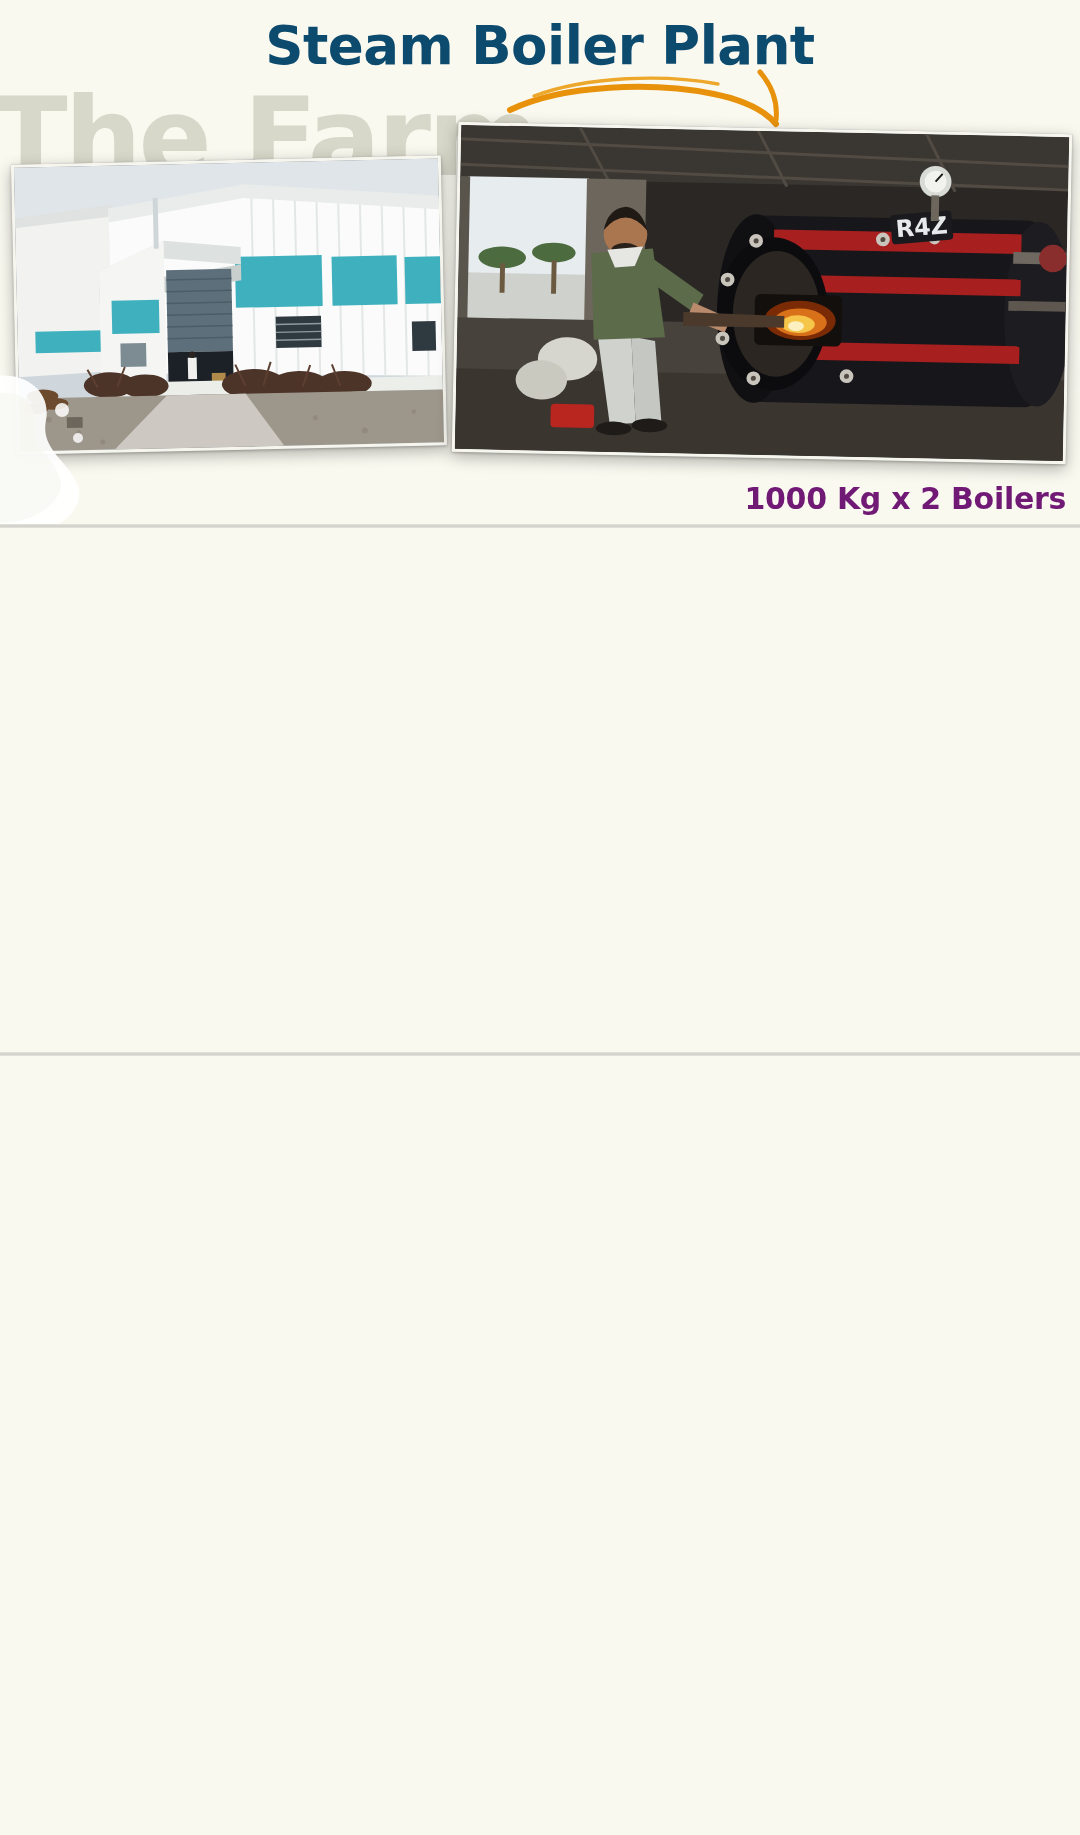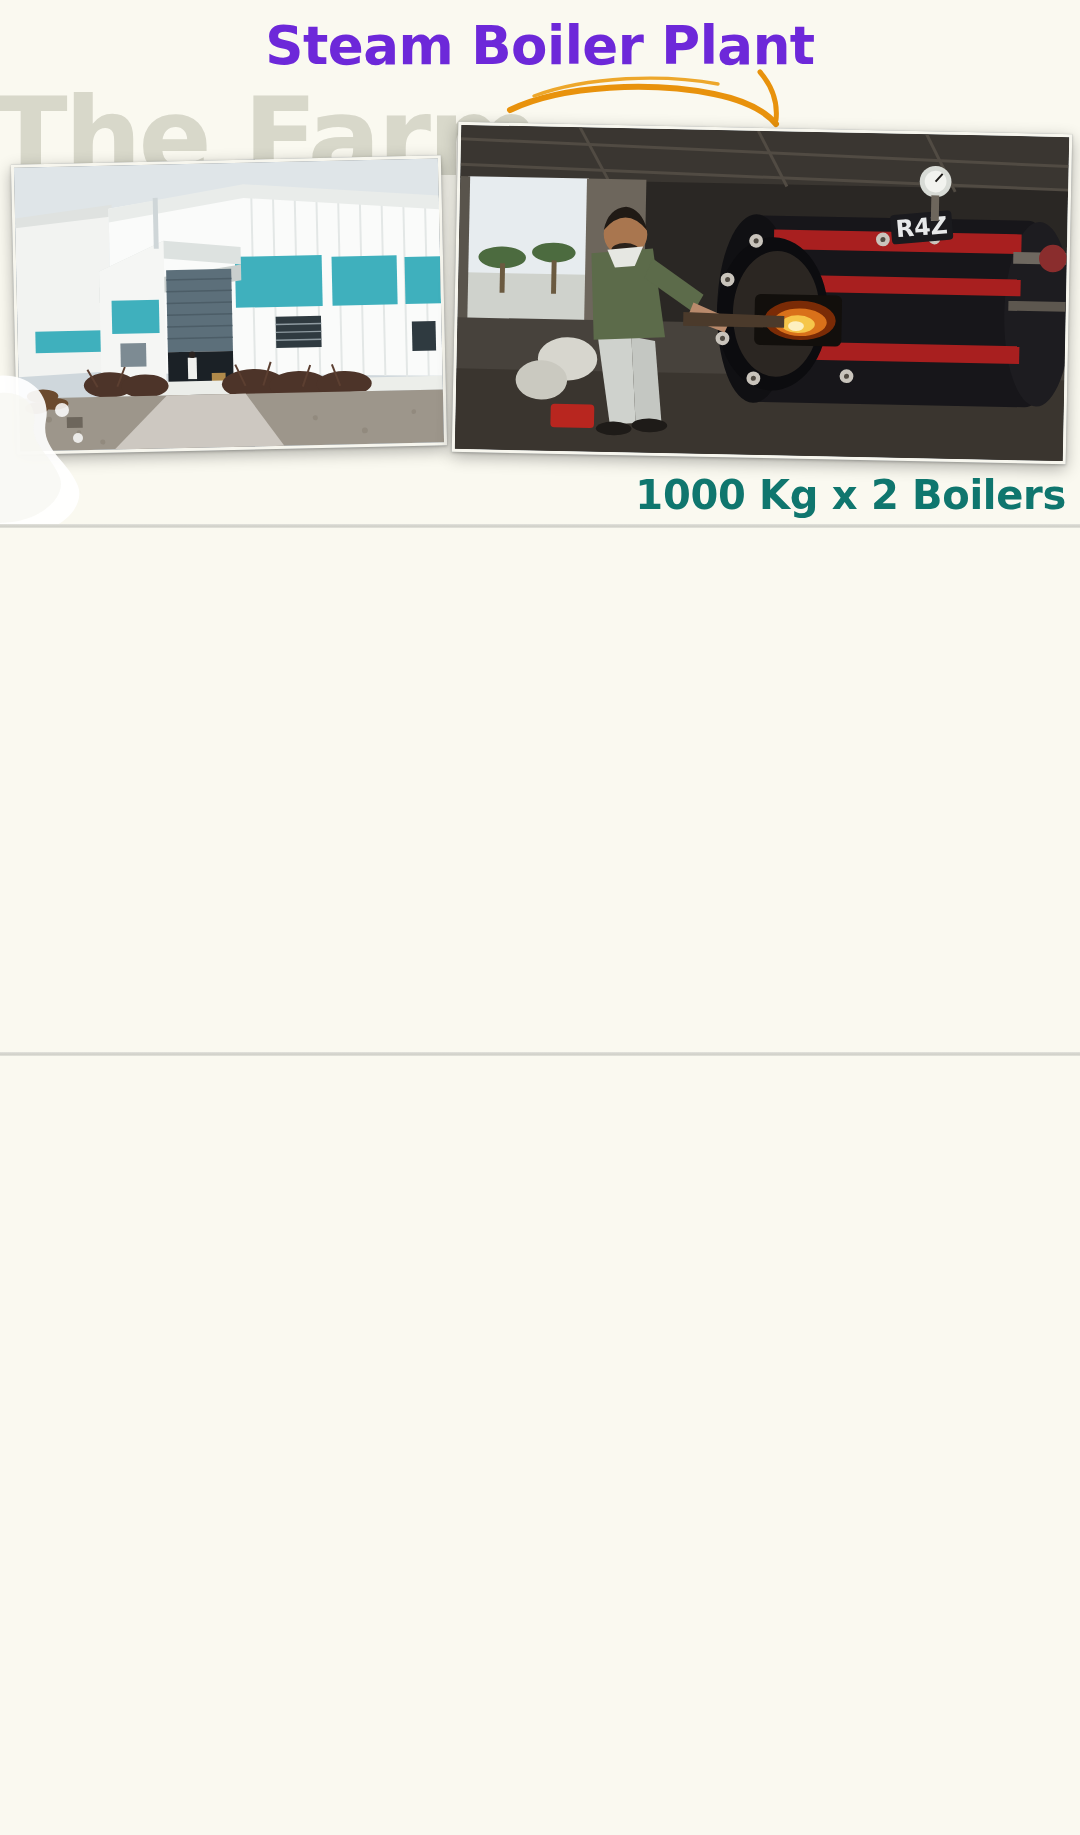--- a/index.html
+++ b/index.html
@@ -46,21 +46,21 @@
 
   
   .title-wrap{position:absolute;width:1080px;text-align:center;}
   .title{
     display:inline-block;
     position:relative;
     font-family:"DejaVu Sans",sans-serif;
     font-weight:700;
     font-size:53px;
     letter-spacing:-.5px;
-    color:#6d28d9;
+    color:#0c4a6e;
     line-height:1.05;
     white-space:nowrap;
   }
   #title-0{top:18px;}
 
   .swoosh{position:absolute;pointer-events:none;}
   #swoosh-0{left:504px;top:68px;}
 
   
   .photo{
@@ -74,24 +74,25 @@
 
   
   #photo-0a{left:14px;top:160px;width:430px;height:290px;transform:rotate(-1.25deg);}
   #photo-0b{left:455px;top:128px;width:614px;height:330px;transform:rotate(1.15deg);}
 
   
   .caption{
     position:absolute;
     font-family:"DejaVu Sans",sans-serif;
     font-weight:700;
-    font-size:40px;
+    font-size:30px;
     letter-spacing:-.3px;
-    color:#0f766e;
+    color:#701a75;
     white-space:nowrap;
+    margin-top:9px;
   }
   #cap-0{right:14px;top:472px;}
 </style>
 </head>
 <body>
 
 <div class="page">
 
   <div class="section" id="sec-0">
 

